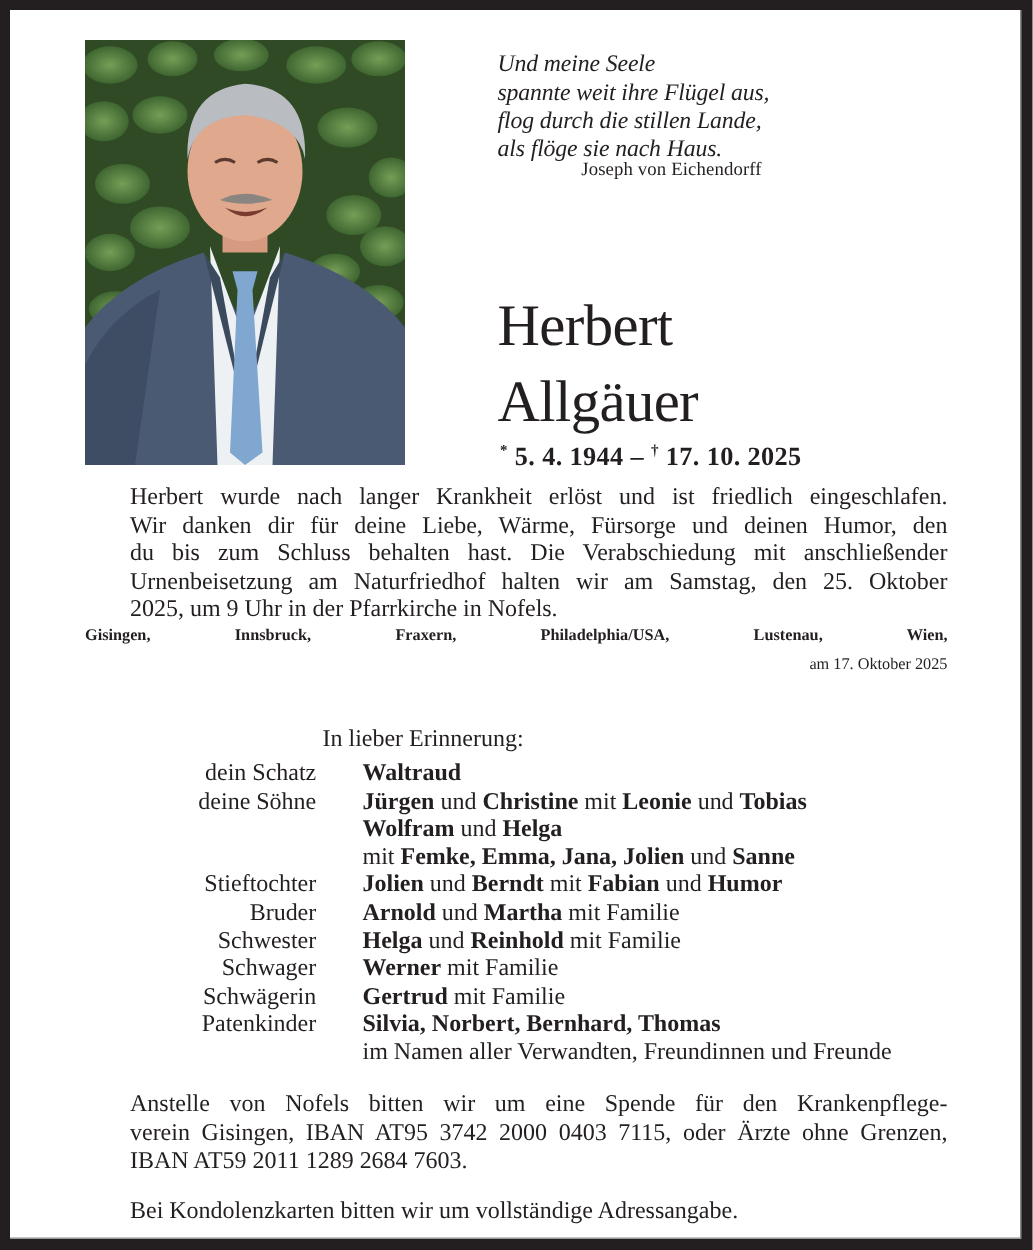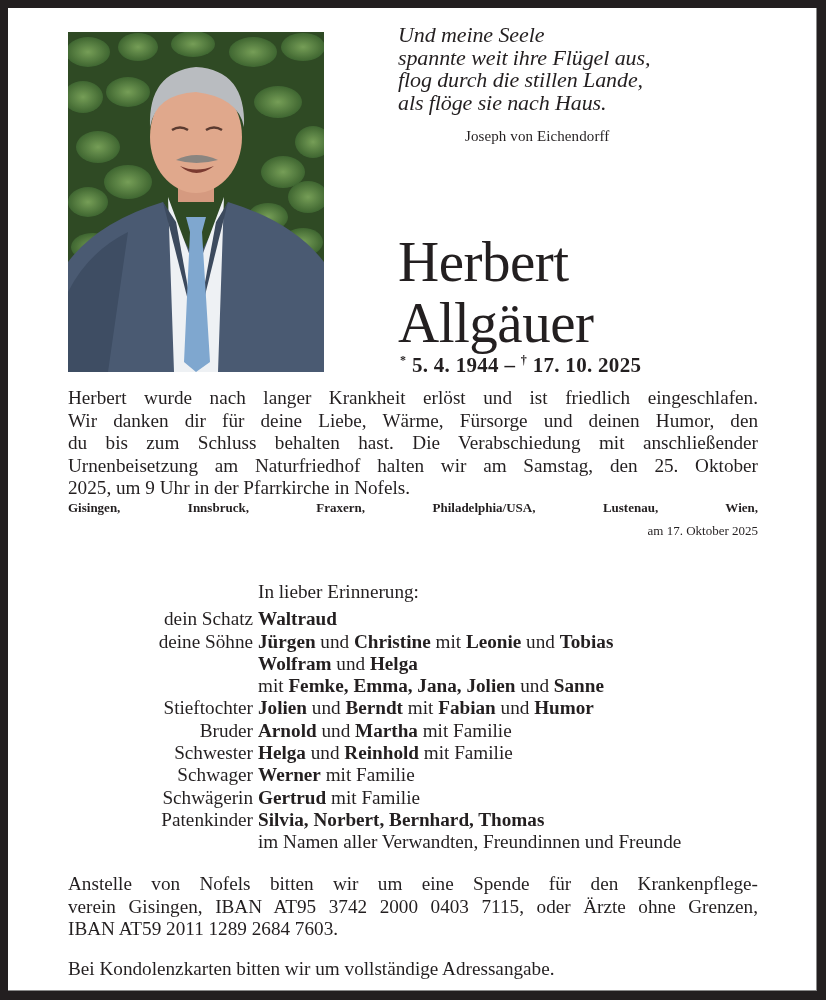--- a/index.html
+++ b/index.html
@@ -24,40 +24,40 @@
       left: 60px; top: 24px;
       width: 256px; height: 340px;
       overflow: hidden;
       background: #3f5e2c;
     }
     .photo svg { display: block; width: 100%; height: 100%; }
 
     
     .quote {
       position: absolute;
-      left: 390px; top: 16px;
+      left: 390px; top: 33px;
       font-style: italic;
-      font-size: 22px;
+      font-size: 19px;
       line-height: 22.5px;
       letter-spacing: -0.1px;
     }
     .quote .line { display: block; white-space: nowrap; }
     .quote-author {
       position: absolute;
       left: 457px; top: 120px;
       font-size: 15px;
       letter-spacing: 0.1px;
       white-space: nowrap;
     }
 
     
     .name {
       position: absolute;
       left: 390px; top: 223px;
-      font-size: 57px;
+      font-size: 47px;
       line-height: 61px;
       letter-spacing: -0.5px;
       font-weight: normal;
     }
     .name .line { display: block; white-space: nowrap; }
     .dates {
       position: absolute;
       left: 392px; top: 345px;
       font-size: 21px;
       font-weight: bold;
@@ -69,21 +69,21 @@
     
     .para {
       position: absolute;
       left: 60px;
       width: 690px;
       font-size: 19.2px;
       line-height: 22.6px;
       text-align: justify;
       text-align-last: left;
     }
-    .para .line { display: block; white-space: nowrap; text-align-last: justify; text-align: justify; }
+    .para .line { display: block; white-space: nowrap; text-align-last: justify; text-align: justify; margin-left: 36px; }
     .para .line.last { text-align-last: left; }
     .p1 { top: 379px; }
     .places {
       position: absolute;
       left: 60px; top: 489px;
       width: 690px;
       font-size: 13px;
       line-height: 22.6px;
     }
     .places .bold-line {
@@ -99,21 +99,21 @@
       width: 700px;
       font-size: 19.2px;
       line-height: 22.3px;
     }
     .family .intro {
       display: block;
       padding-left: 190px;
       margin-bottom: 5px;
       white-space: nowrap;
     }
-    .family .row { display: flex; white-space: nowrap; }
+    .family .row { display: flex; white-space: nowrap; gap: 32px; }
     .family .rel {
       width: 185px;
       text-align: right;
       padding-right: 5px;
       flex: 0 0 auto;
     }
     .family .names { flex: 0 0 auto; }
     .family b { font-weight: bold; }
 
     .p2 { top: 865px; }

